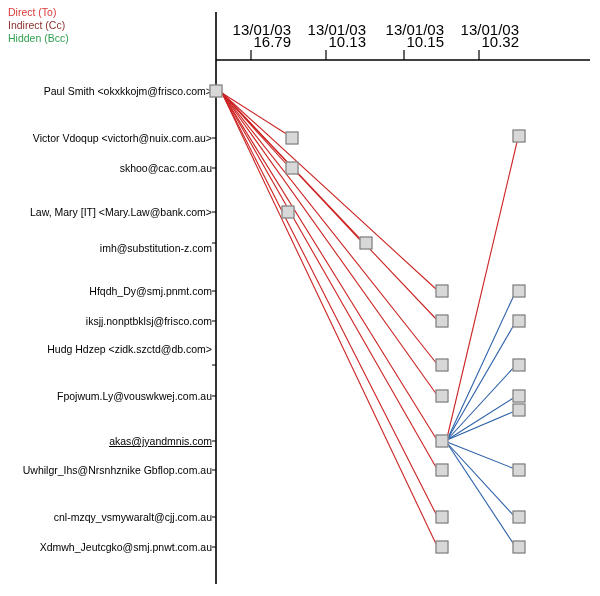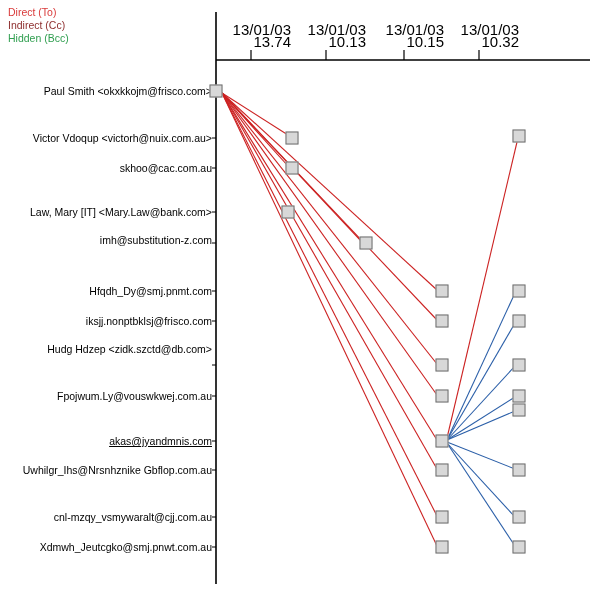--- a/index.html
+++ b/index.html
@@ -121,41 +121,41 @@
 
   <div class="legend">
     <div class="lg-direct">Direct (To)</div>
     <div class="lg-indirect">Indirect (Cc)</div>
     <div class="lg-hidden">Hidden (Bcc)</div>
   </div>
 
   <div id="time-labels">
       <div class="time-label" style="left: 211px; top: 24px; width: 80px;">
         <div>13/01/03</div>
-        <div>13.74</div>
+        <div>16.79</div>
       </div>
       <div class="time-label" style="left: 286px; top: 24px; width: 80px;">
         <div>13/01/03</div>
         <div>10.13</div>
       </div>
       <div class="time-label" style="left: 364px; top: 24px; width: 80px;">
         <div>13/01/03</div>
         <div>10.15</div>
       </div>
       <div class="time-label" style="left: 439px; top: 24px; width: 80px;">
         <div>13/01/03</div>
         <div>10.32</div>
       </div>
     </div>
   <div id="row-labels">
       <div class="row-label" style="right: 388px; top: 91px;">Paul Smith &lt;okxkkojm@frisco.com&gt;</div>
       <div class="row-label" style="right: 388px; top: 138px; margin-left: 8px;">Victor Vdoqup &lt;victorh@nuix.com.au&gt;</div>
       <div class="row-label" style="right: 388px; top: 168px;">skhoo@cac.com.au</div>
       <div class="row-label" style="right: 388px; top: 212px;">Law, Mary [IT] &lt;Mary.Law@bank.com&gt;</div>
-      <div class="row-label" style="right: 388px; top: 240px; margin-left: 29px;">imh@substitution-z.com</div>
+      <div class="row-label" style="right: 388px; top: 248px; margin-left: 29px;">imh@substitution-z.com</div>
       <div class="row-label" style="right: 388px; top: 291px;">Hfqdh_Dy@smj.pnmt.com</div>
       <div class="row-label" style="right: 388px; top: 321px;">iksjj.nonptbklsj@frisco.com</div>
       <div class="row-label" style="right: 388px; top: 349px;">Hudg Hdzep &lt;zidk.szctd@db.com&gt;</div>
       <div class="row-label" style="right: 388px; top: 396px;">Fpojwum.Ly@vouswkwej.com.au</div>
       <div class="row-label" style="right: 388px; top: 441px; text-decoration: underline;">akas@jyandmnis.com</div>
       <div class="row-label" style="right: 388px; top: 470px; padding-left: 28px;">Uwhilgr_Ihs@Nrsnhznike Gbflop.com.au</div>
       <div class="row-label" style="right: 388px; top: 517px;">cnl-mzqy_vsmywaralt@cjj.com.au</div>
       <div class="row-label" style="right: 388px; top: 547px;">Xdmwh_Jeutcgko@smj.pnwt.com.au</div>
     </div>
   <div id="nodes-layer">

